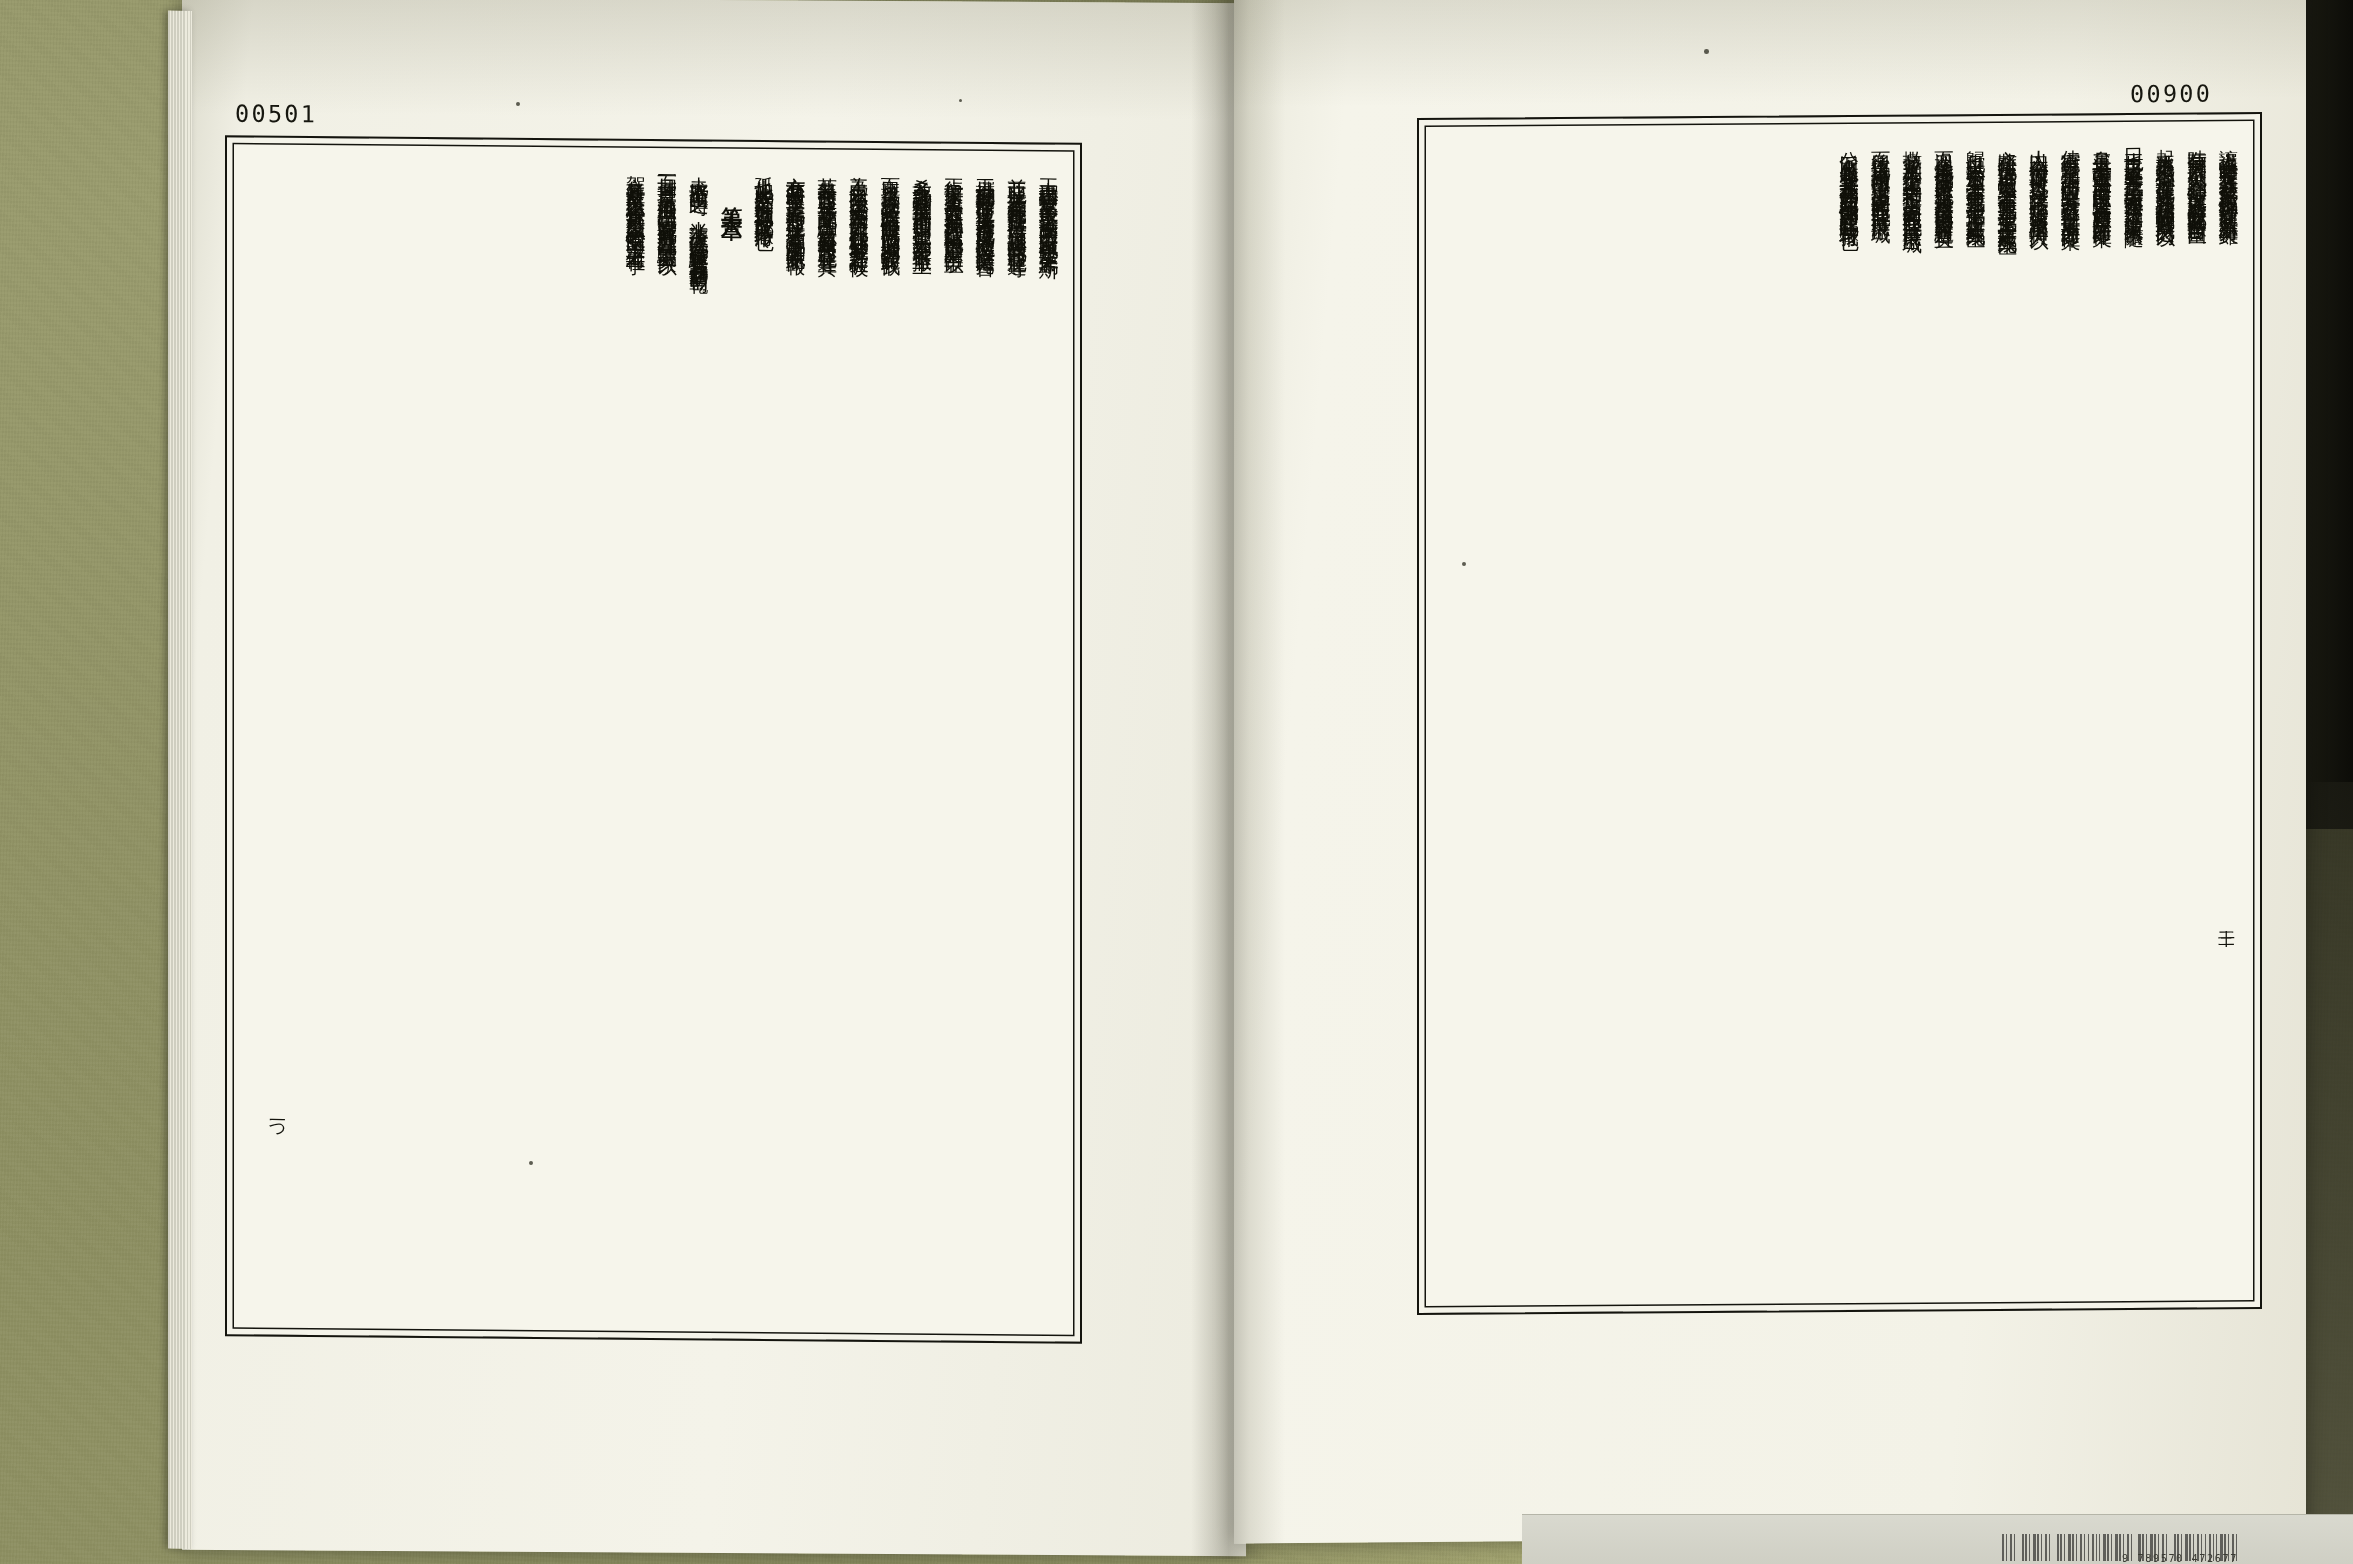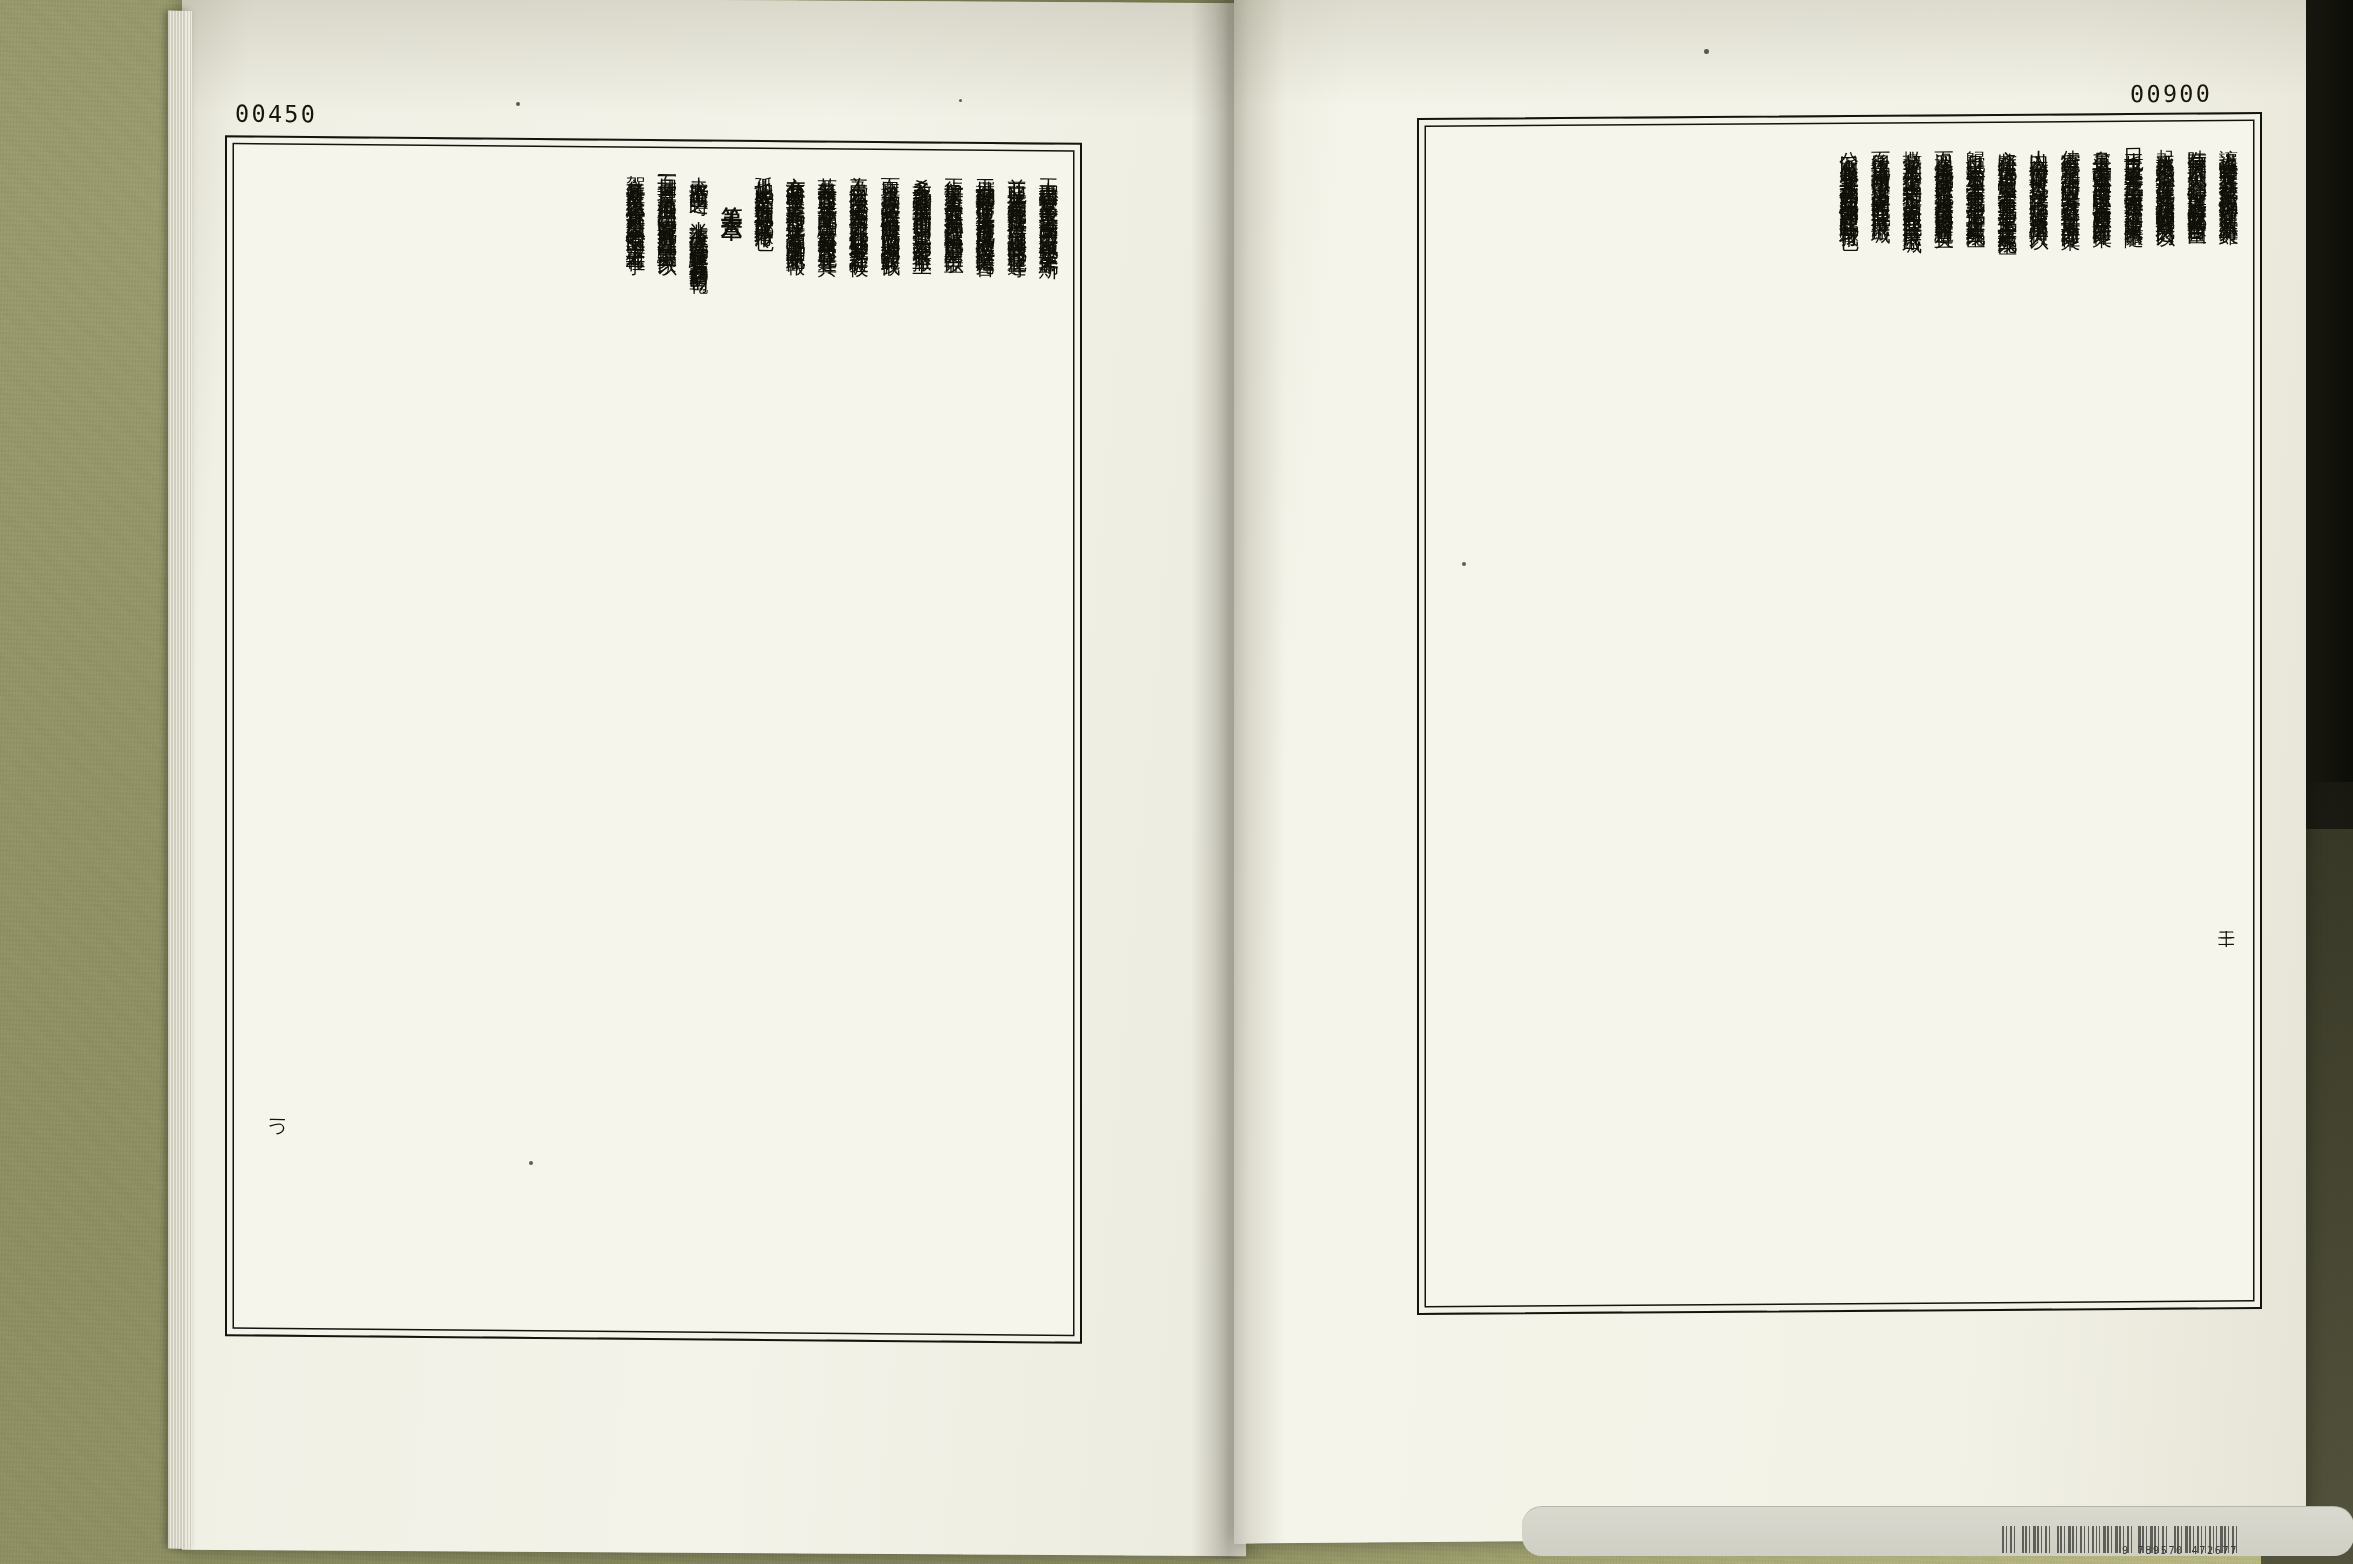--- a/index.html
+++ b/index.html
@@ -42,25 +42,24 @@
   #dark-right2 {
     position: absolute;
     right: 0; top: 782px;
     width: 92px; height: 782px;
     background: linear-gradient(180deg, #1b1b13 0%, #3a3a2c 100%);
     opacity: .8;
   }
   
   #bottom-strip {
     position: absolute;
-    left: 1522px; bottom: 8px;
+    left: 1522px; bottom: 0;
     width: 832px; height: 49px;
     background: linear-gradient(180deg, #d9d9cf 0%, #cfcfc4 100%);
     border-top: 0.8px solid #b5b5a8;
-    border-radius: 20px;
   }
   #barcode {
     position: absolute;
     right: 117px; bottom: 3.1px;
     width: 235px; height: 27px;
     opacity: .55;
     background-image: repeating-linear-gradient(
       90deg,
       #000 0 1.6px, transparent 1.6px 3.9px,
       #000 3.9px 4.7px, transparent 4.7px 7.8px,
@@ -219,21 +218,21 @@
   <div id="dark-right"></div>
   <div id="dark-right2"></div>
 
   <div id="book">
 
     <div class="page-sheet" id="page-left">
       <div class="page-shade-top"></div>
       <div id="edge-left"></div>
     </div>
 
-    <div class="page-id" id="page-id-left">00450</div>
+    <div class="page-id" id="page-id-left">00501</div>
 
     <div id="spine-label">
       <div class="vcol">故事小記不書</div>
     </div>
     <div class="page-id" style="left:75px; top:947px; transform:skewY(0.5deg); writing-mode:vertical-rl; text-orientation:upright; font-family:'DejaVu Serif',serif; font-size:19.6px; letter-spacing:3.1px;">第十六章</div>
 
     <div class="frame" id="frame-left">
       <div class="col-wrap">
         <div class="vcol">王東謂撒耖曰汝莫非奉矢啟之士乎汝且帶同两子安歸城也即是汝子亞希馬斯</div>
         <div class="vcol">並亞庇亞達之子約拿單我郡辞住野坦待汝報言以訓孤焉故此撒督亞庇亞達等</div>

